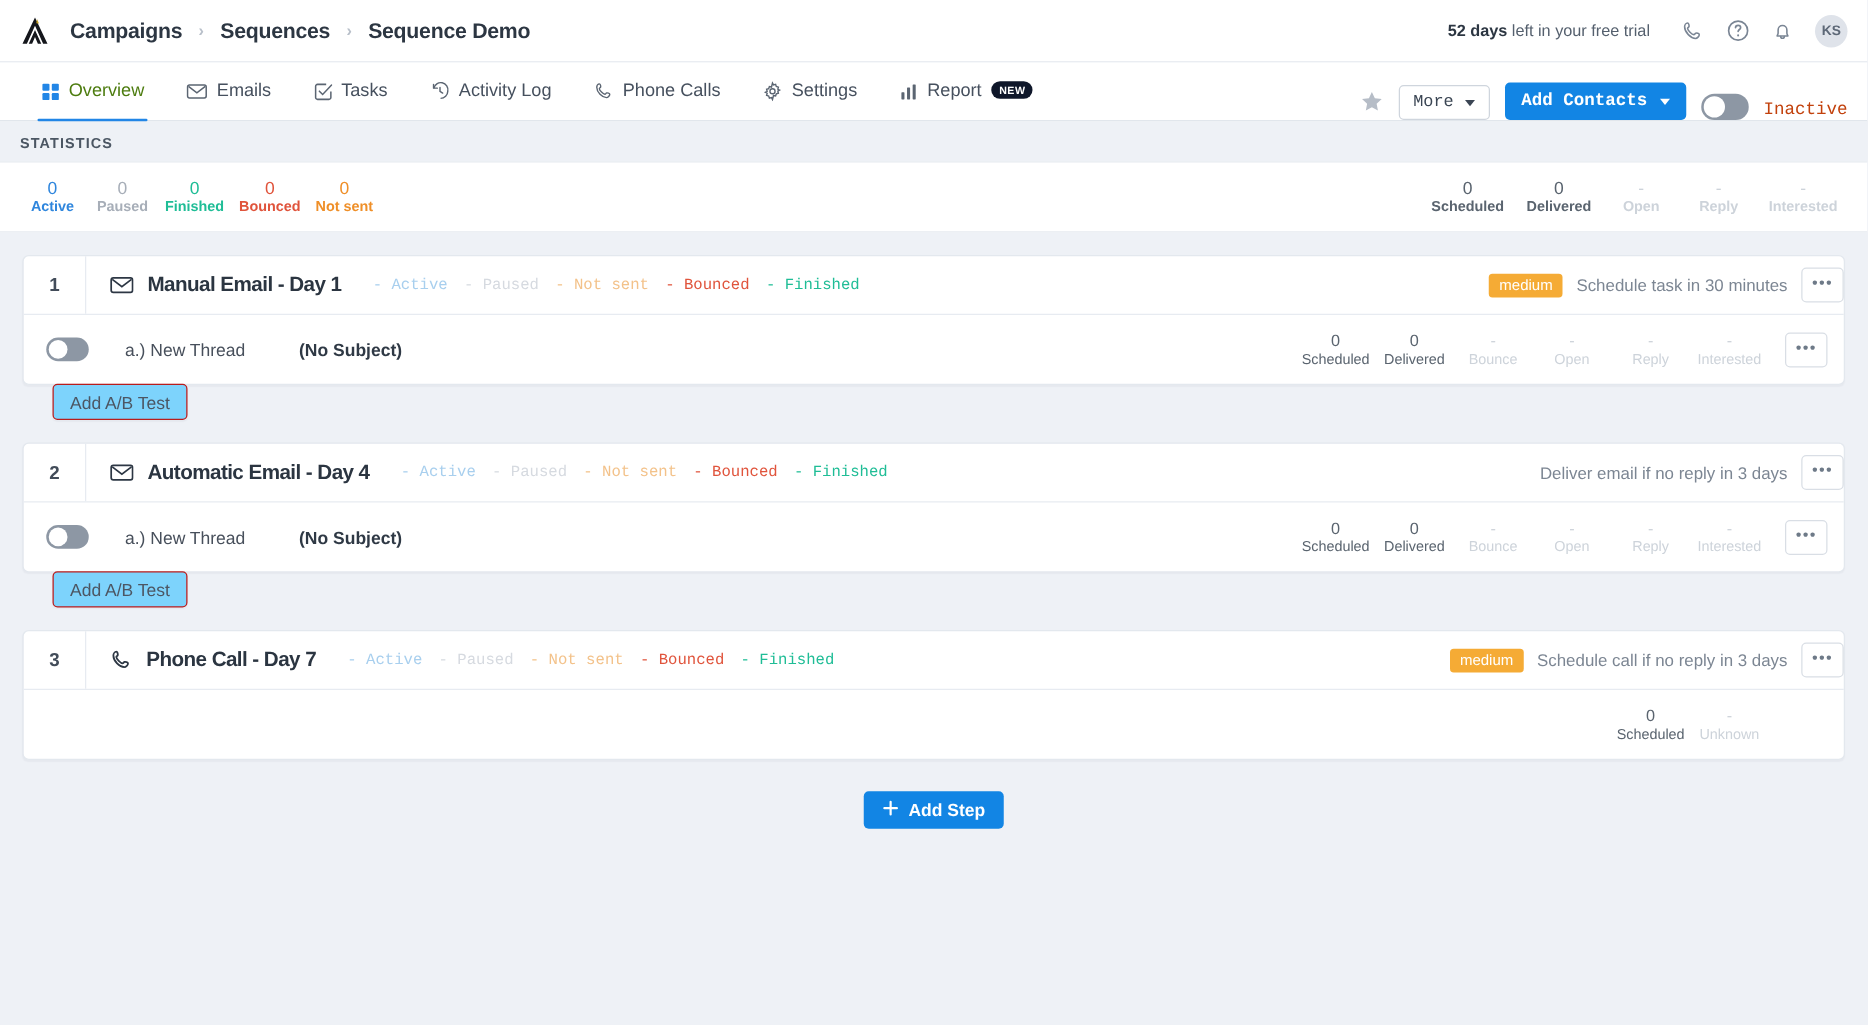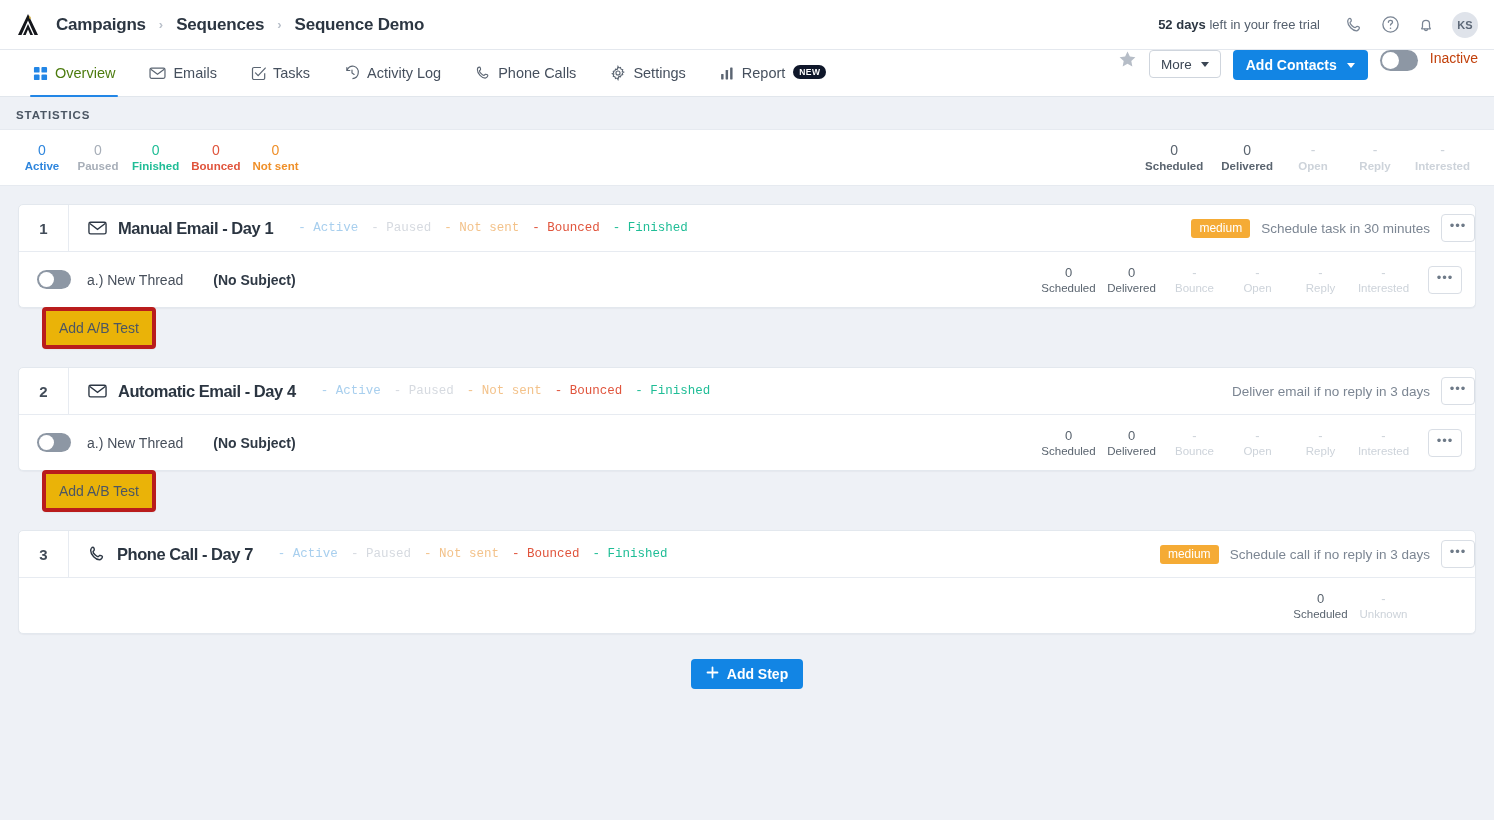--- a/index.html
+++ b/index.html
@@ -55,21 +55,21 @@
   .tab.active{ color:#4d7c0f; }
   .tab.active:after{
     content:""; position:absolute; left:14px; right:14px; bottom:-1px; height:2.5px;
     background:#2286e6; border-radius:2px;
   }
   .tab svg{ display:block; }
   .newbadge{
     background:#0f172a; color:#fff; font-size:8.5px; font-weight:700; letter-spacing:.4px;
     border-radius:9px; padding:2px 6px 2px 6px; margin-left:1px; position:relative; top:-1px;
   }
-  .nav-right{ margin-left:auto; display:flex; align-items:flex-start; gap:12px; padding-right:16px; }
+  .nav-right{ margin-left:auto; display:flex; align-items:flex-end; gap:12px; padding-right:16px;font-family:Liberation Mono, monospace; }
   .star{ color:#b6bdc7; }
   .btn-more{
     height:28px; border:1px solid #cfd5dd; border-radius:4px; background:#fff;
     font-size:13.5px; color:#3b4654; display:flex; align-items:center; gap:9px;
     padding:0 11px; cursor:pointer; font-family:inherit;
   }
   .btn-primary{
     height:30px; background:#1285e4; border:0; border-radius:4px; color:#fff;
     font-size:14px; font-weight:700; display:flex; align-items:center; gap:10px;
     padding:0 13px; cursor:pointer; font-family:inherit;
@@ -129,35 +129,35 @@
   }
   .step-note{ font-size:13.5px; color:#7c8693; white-space:nowrap; }
   .dots-btn{
     width:34px;height:28px;border:1px solid #d9dee5;border-radius:4px;background:#fff;
     display:flex;align-items:center;justify-content:center;cursor:pointer;color:#6e7a88;
     letter-spacing:1px; font-size:13px; padding-bottom:6px;
   }
   .sub-row{
     display:flex; align-items:center; height:56px; border-top:1px solid #e7ebf1;
   }
-  .sub-left{ display:flex; align-items:center; gap:16px; padding-left:18px; }
+  .sub-left{ display:flex; align-items:center; gap:29px; padding-left:18px; }
   .switch-sm{
     width:34px;height:19px;border-radius:10px;background:#8d97a4;position:relative;cursor:pointer;
   }
   .switch-sm i{ position:absolute;left:2px;top:2px;width:15px;height:15px;border-radius:50%;background:#fff; }
   .thread-name{ font-size:14px; color:#474f5b; }
   .thread-subject{ font-size:14px; font-weight:700; color:#2f3945; margin-left:14px; }
   .sub-stats{ margin-left:auto; display:flex; align-items:center; gap:2px; padding-right:13px; }
   .sub-stat{ text-align:center; min-width:61px; }
   .sub-stat .v{ font-size:13px; line-height:17px; }
   .sub-stat .k{ font-size:11.5px; line-height:15px; }
   .sub-dots{ margin-left:12px; }
   .abtest-wrap{ padding-left:24px; margin-top:-1px; }
   .btn-ab{
-    height:42px; border:4px solid #b91c1c; border-radius:4px; background:#eab308;
+    height:29px; border:1px solid #b91c1c; border-radius:4px; background:#7dd3fc;
     font-size:14px; color:#4c5663; padding:0 13px; cursor:pointer; font-family:inherit;
     box-shadow:0 1px 1px rgba(40,50,70,.04);
   }
   .addstep-wrap{ display:flex; justify-content:center; margin-top:25px; }
   .btn-addstep{
     height:30px; background:#1285e4; border:0; border-radius:4px; color:#fff;
     font-size:14px; font-weight:700; display:flex; align-items:center; gap:8px;
     padding:0 15px; cursor:pointer; font-family:inherit;
   }
   .gap{ height:18px; }

